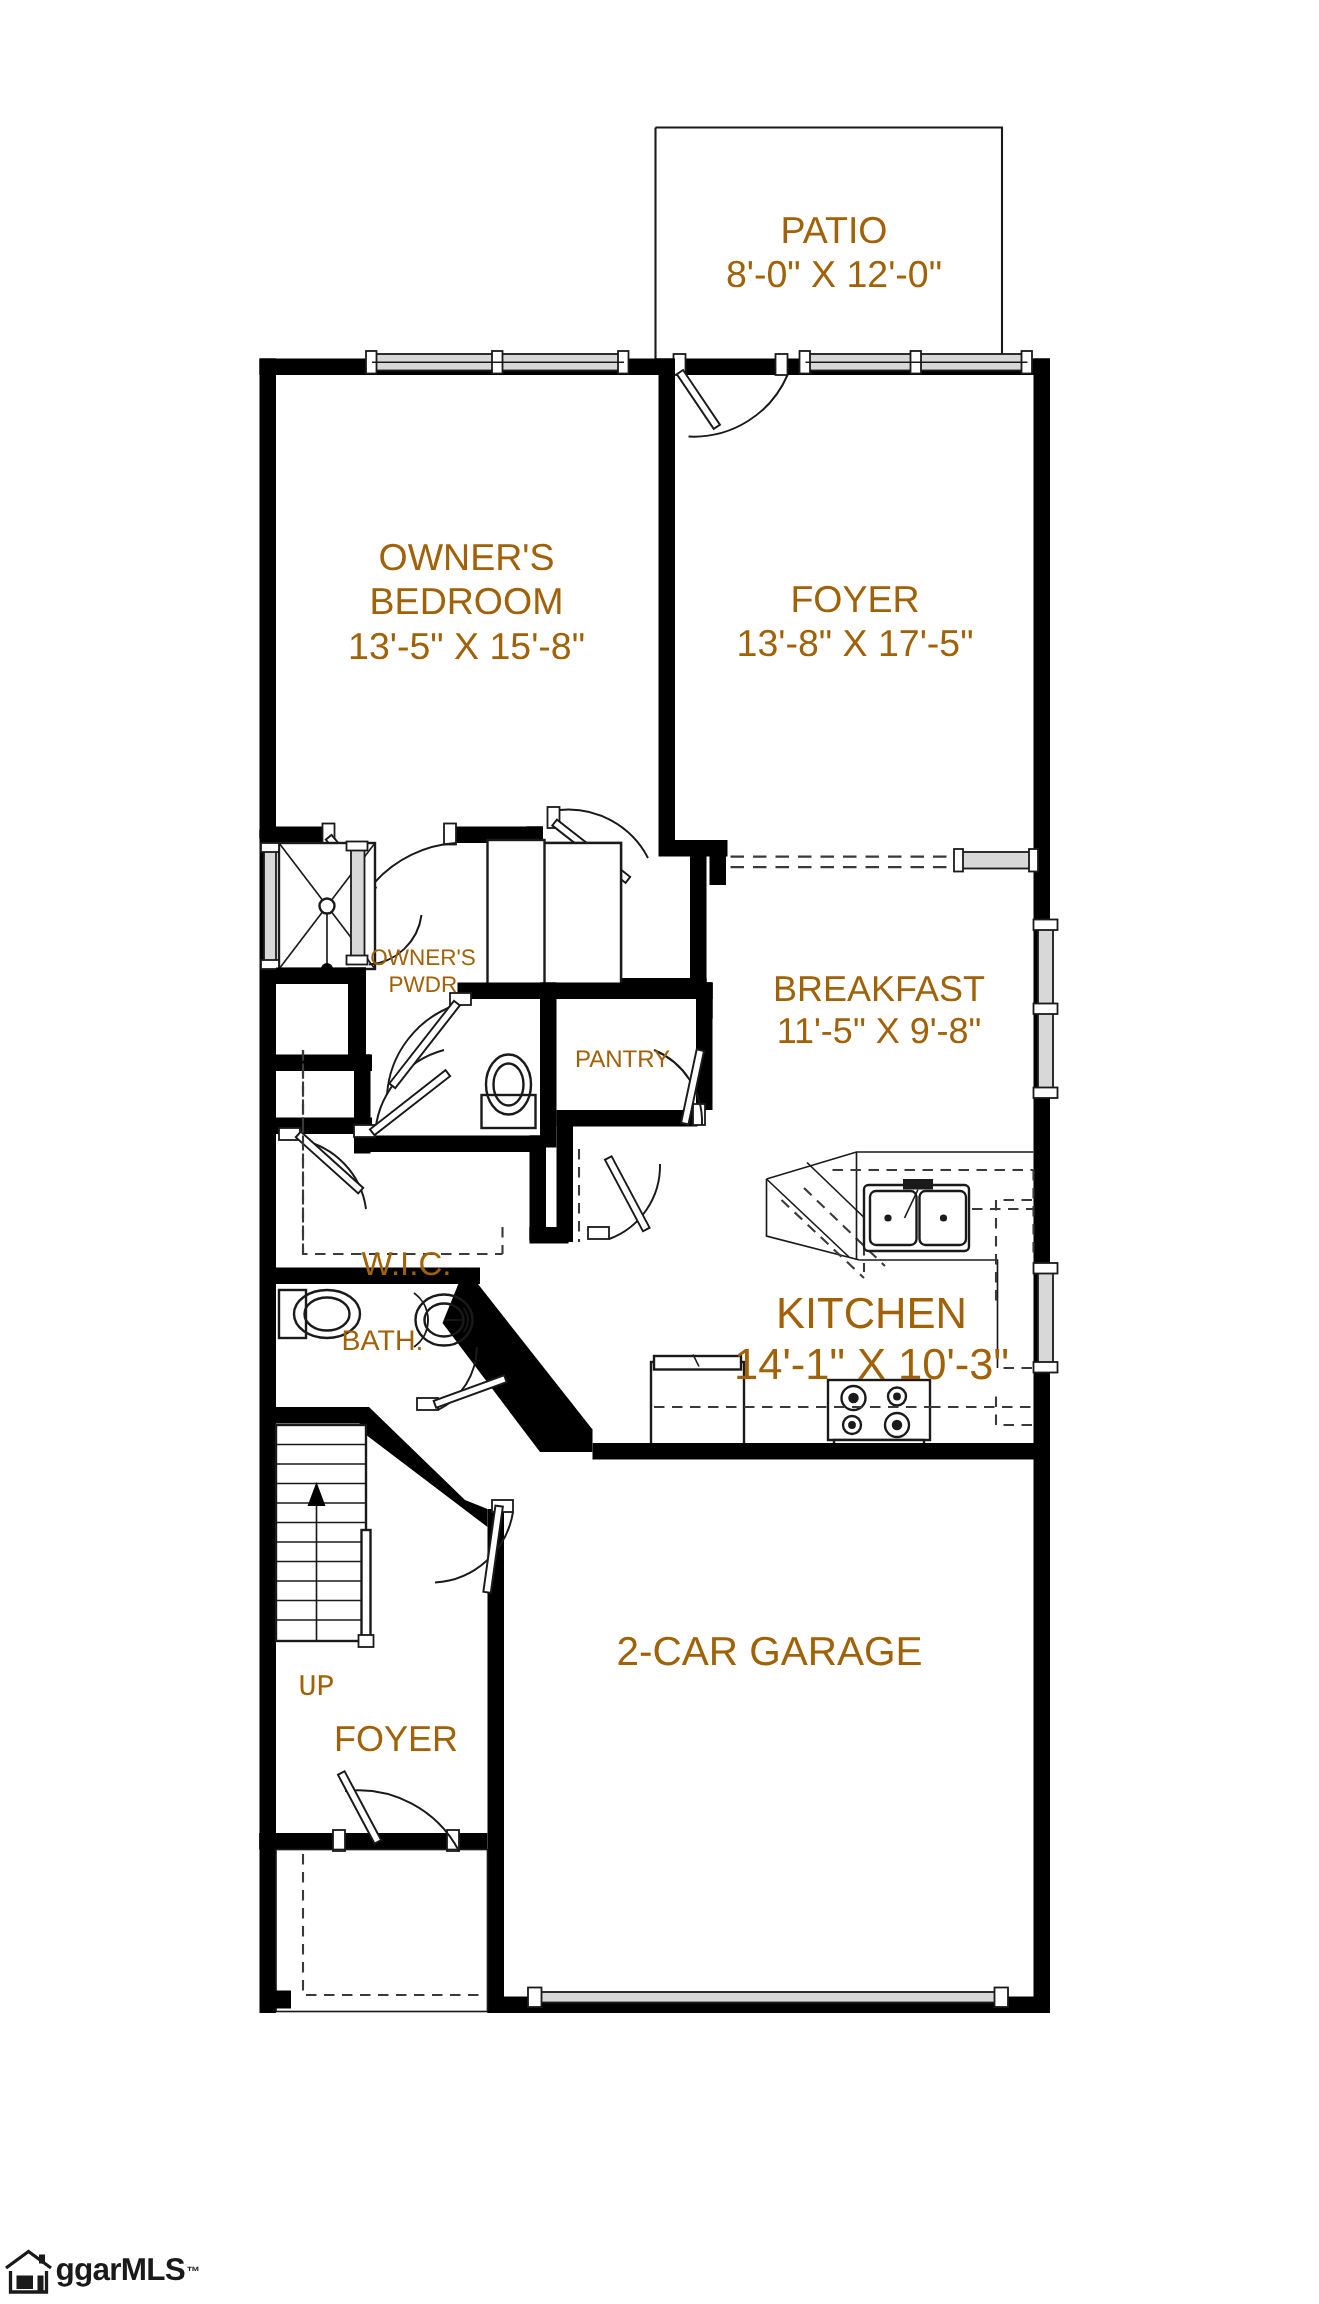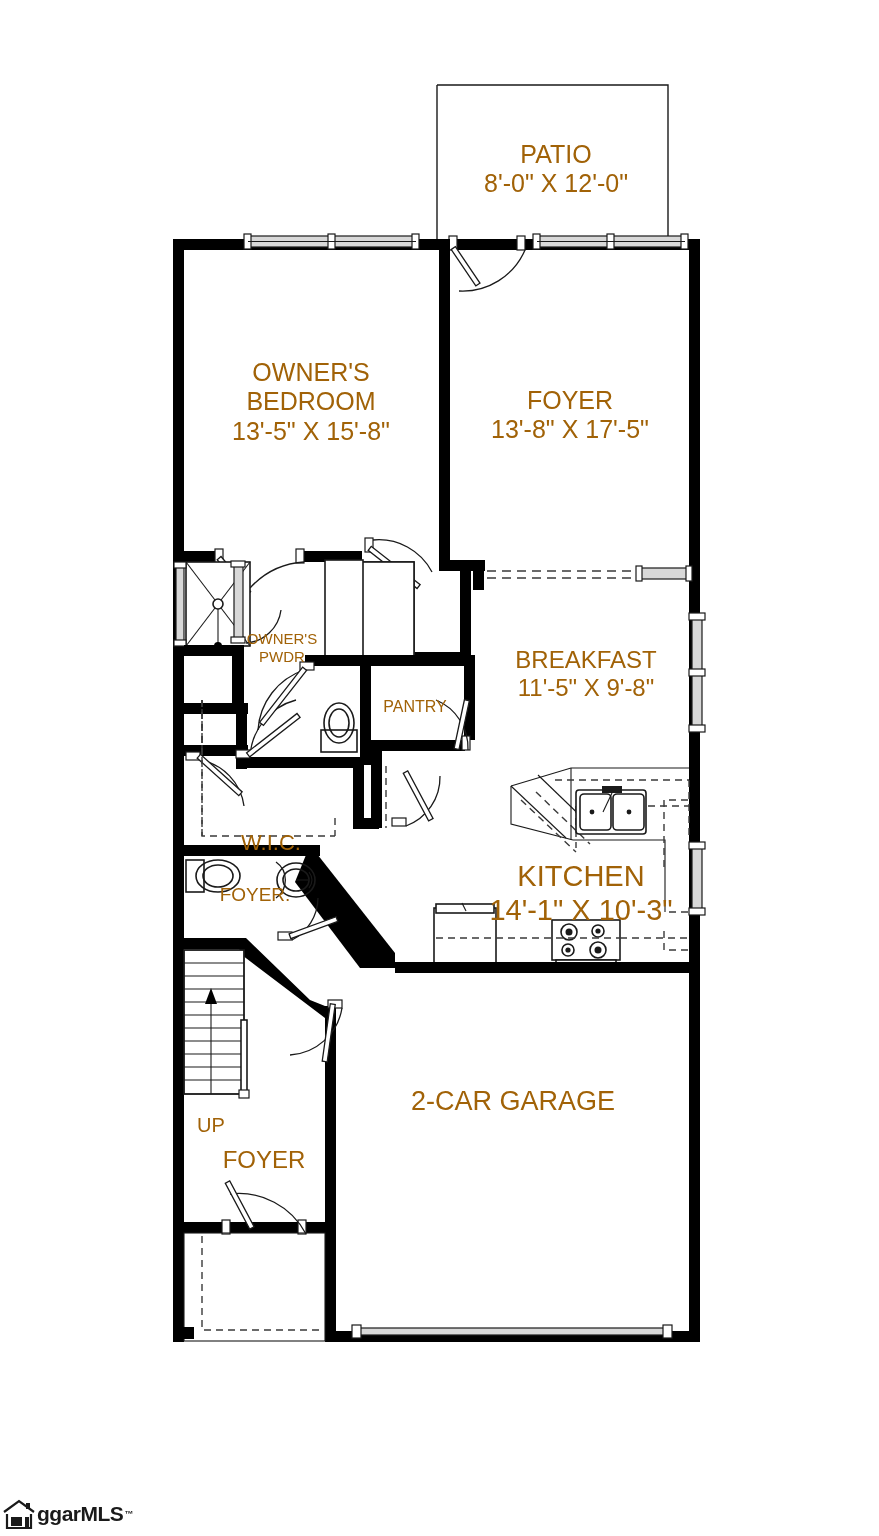--- a/index.html
+++ b/index.html
@@ -408,29 +408,29 @@
 
 <div class="lbl" style="left:415px;top:698px;transform:translate(-50%,0);font-size:16px;">
   <span class="n">PANTRY</span>
 </div>
 
 <div class="lbl" style="left:271px;top:830px;transform:translate(-50%,0);font-size:22px;">
   <span class="n">W.I.C.</span>
 </div>
 
 <div class="lbl" style="left:255px;top:884px;transform:translate(-50%,0);font-size:19px;">
-  <span class="n">FOYER.</span>
+  <span class="n">BATH.</span>
 </div>
 
 <div class="lbl" style="left:581px;top:860px;transform:translate(-50%,0);font-size:29px;">
   <span class="n">KITCHEN</span>
   <span class="d">14'-1" X 10'-3"</span>
 </div>
 
-<div class="lbl" style="left:211px;top:1114px;transform:translate(-50%,0);font-size:20px;">
+<div class="lbl" style="left:211px;top:1114px;transform:translate(-50%,0);font-size:20px;font-family:Liberation Mono, monospace;">
   <span class="n">UP</span>
 </div>
 
 <div class="lbl" style="left:264px;top:1146px;transform:translate(-50%,0);font-size:24px;">
   <span class="n">FOYER</span>
 </div>
 
 <div class="lbl" style="left:513px;top:1086px;transform:translate(-50%,0);font-size:27px;">
   <span class="n">2-CAR GARAGE</span>
 </div>

